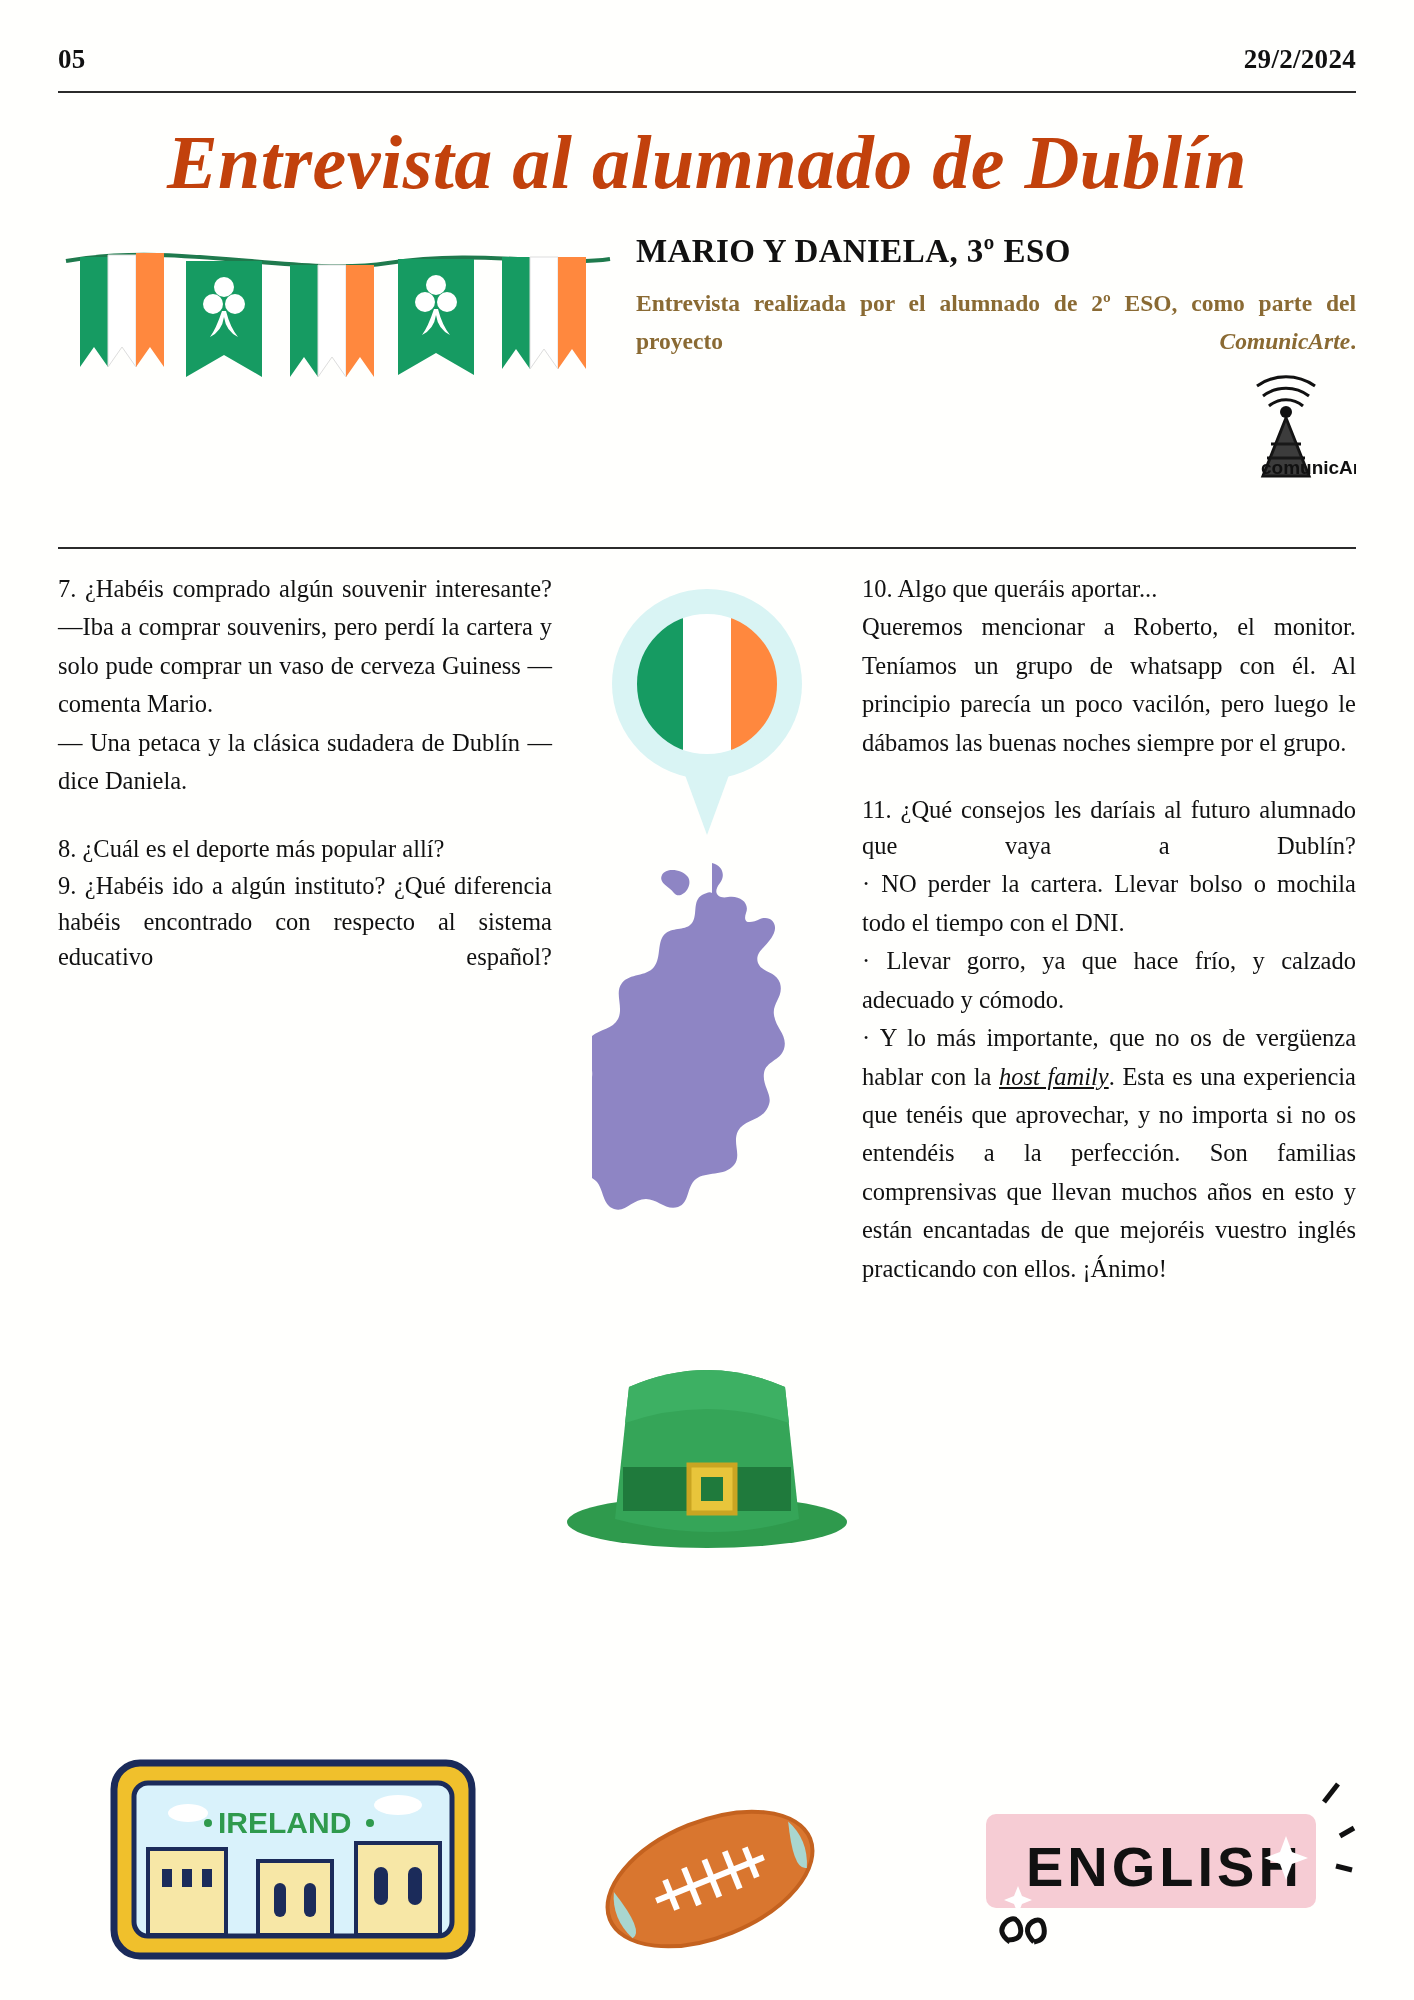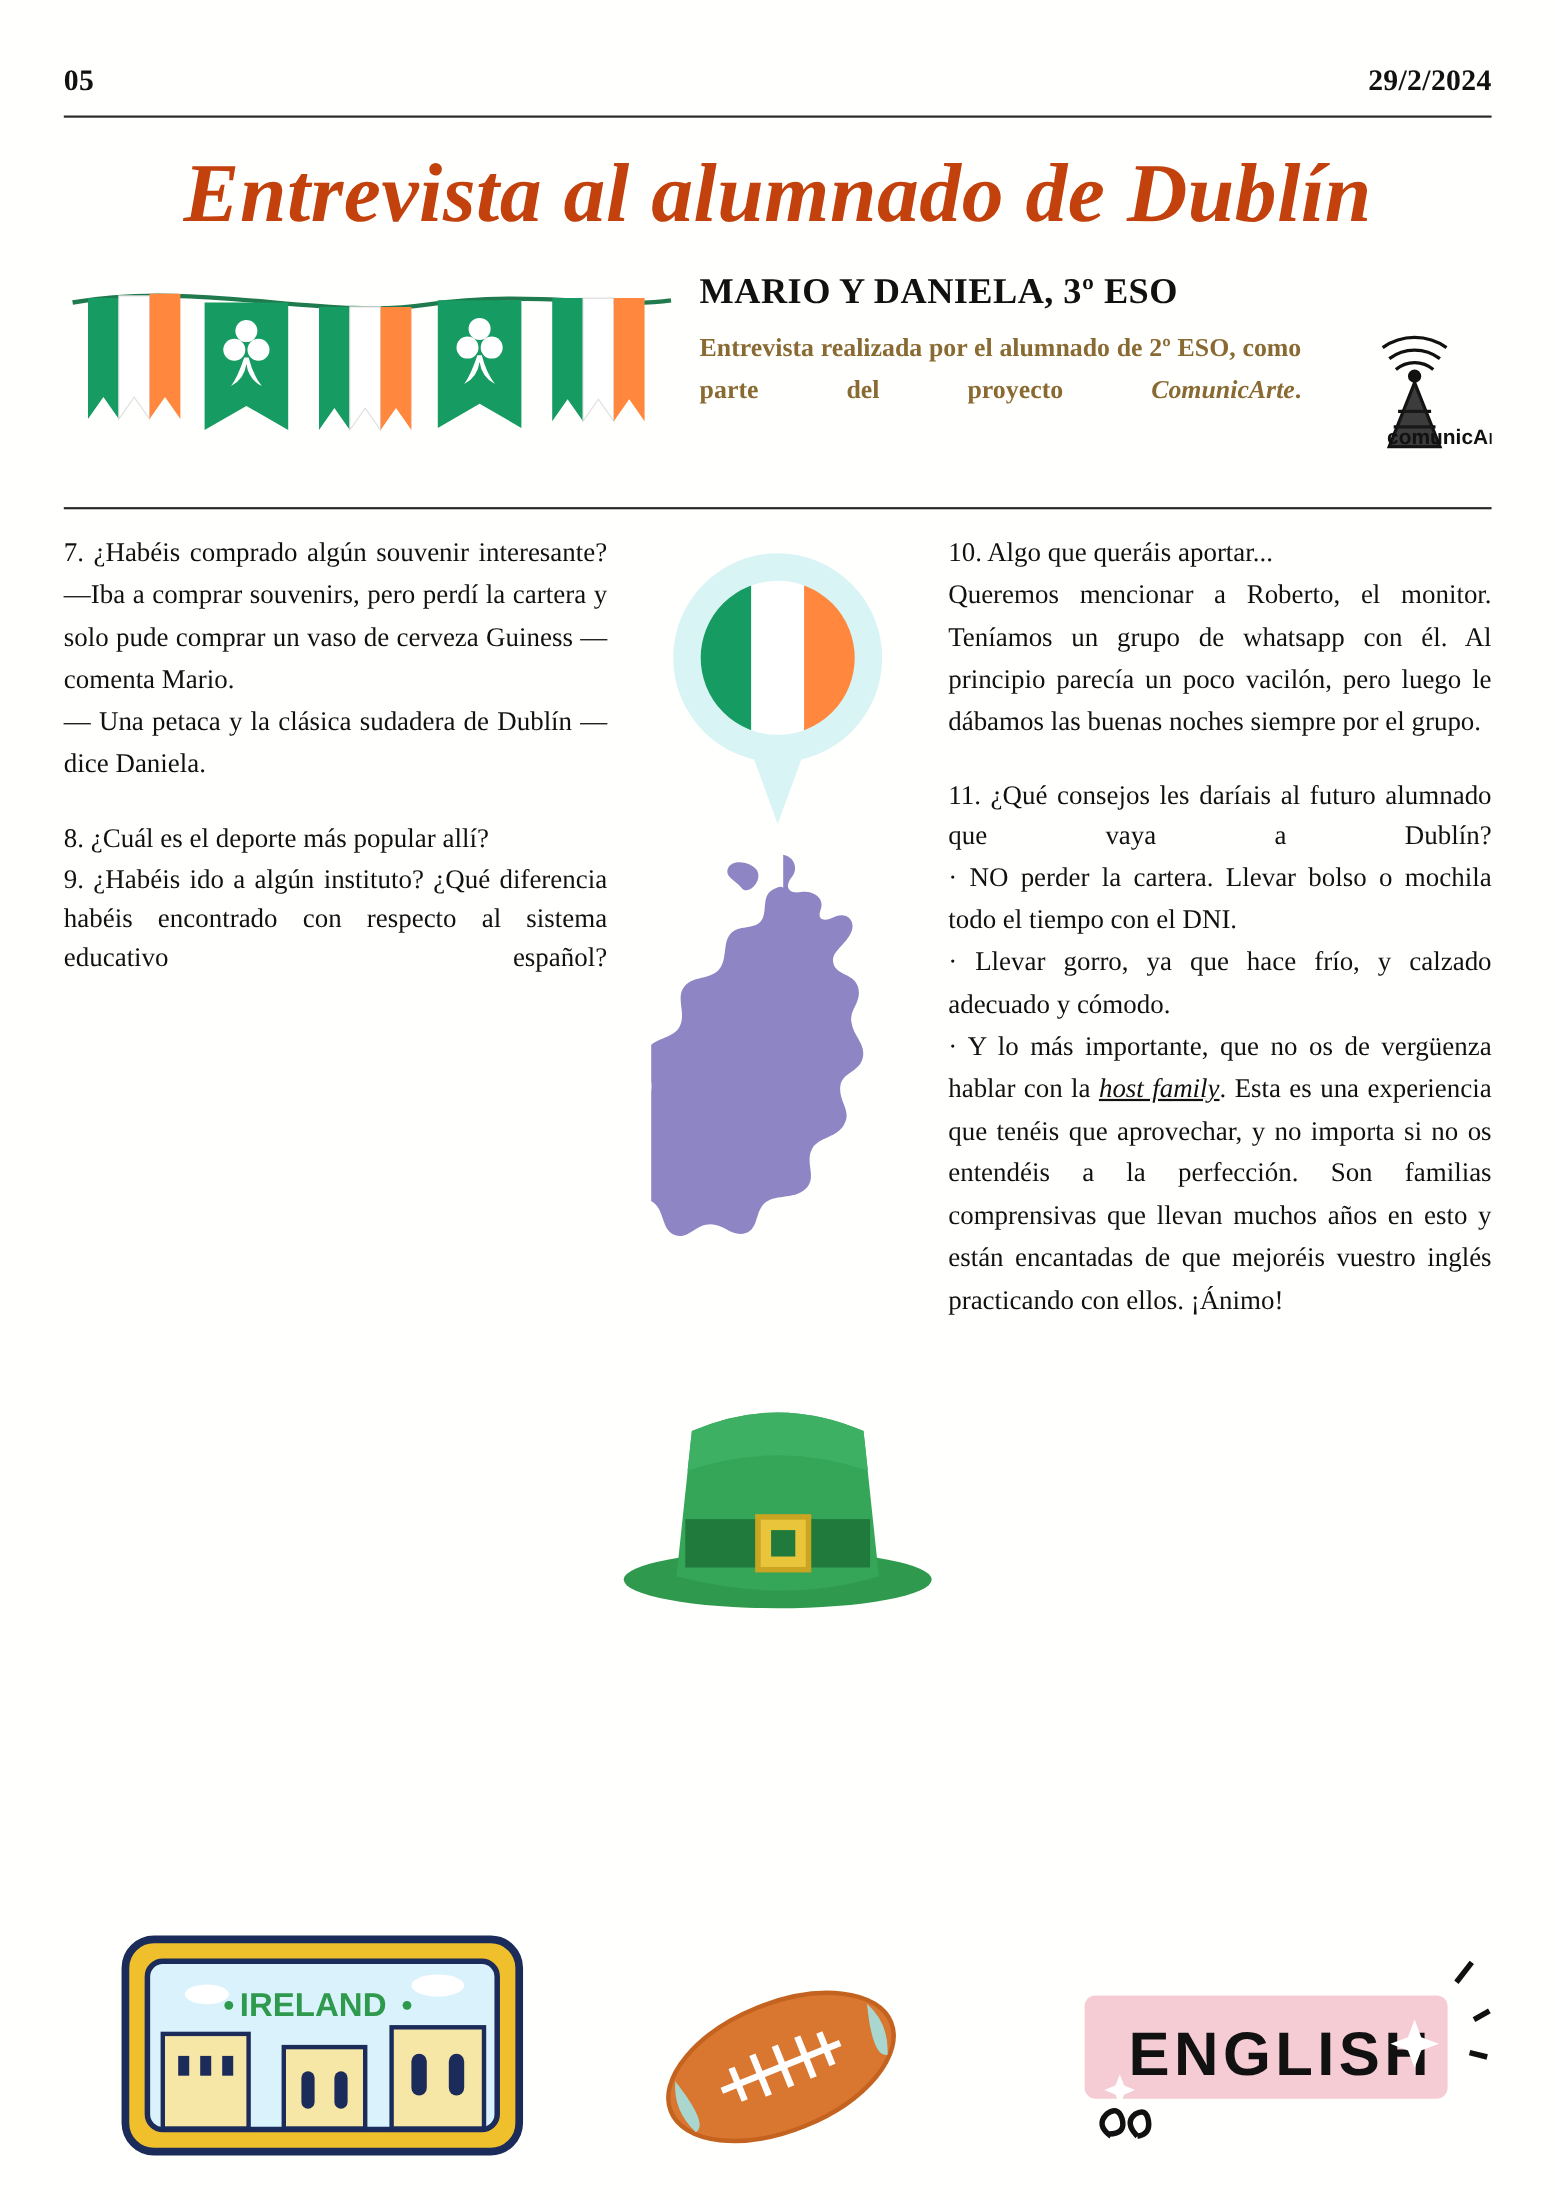--- a/index.html
+++ b/index.html
@@ -18,21 +18,21 @@
     left: 0; top: 0;
     width: 1414px; height: 2000px;
     padding: 0 58px;
   }
 
   
   .topbar {
     display: flex;
     justify-content: space-between;
     align-items: flex-end;
-    padding-top: 58px;
+    padding-top: 44px;
     font-size: 27px;
     font-weight: bold;
     letter-spacing: .3px;
   }
   .rule {
     border-bottom: 2px solid #2b2b2b;
     margin-top: 16px;
   }
   .masthead {
     text-align: center;
@@ -63,22 +63,23 @@
     padding-top: 8px;
   }
   .intro-title {
     font-size: 33px;
     font-weight: bold;
     letter-spacing: .4px;
     margin-bottom: 14px;
   }
   .intro-body-row {
     display: flex;
-    align-items: flex-start;
+    align-items: flex-end;
     gap: 8px;
+    flex-direction: column;
   }
   .intro-body {
     flex: 1;
     color: #8a6a33;
     font-weight: bold;
     font-size: 23.5px;
     line-height: 1.62;
     text-align: justify;
     text-align-last: justify;
   }

